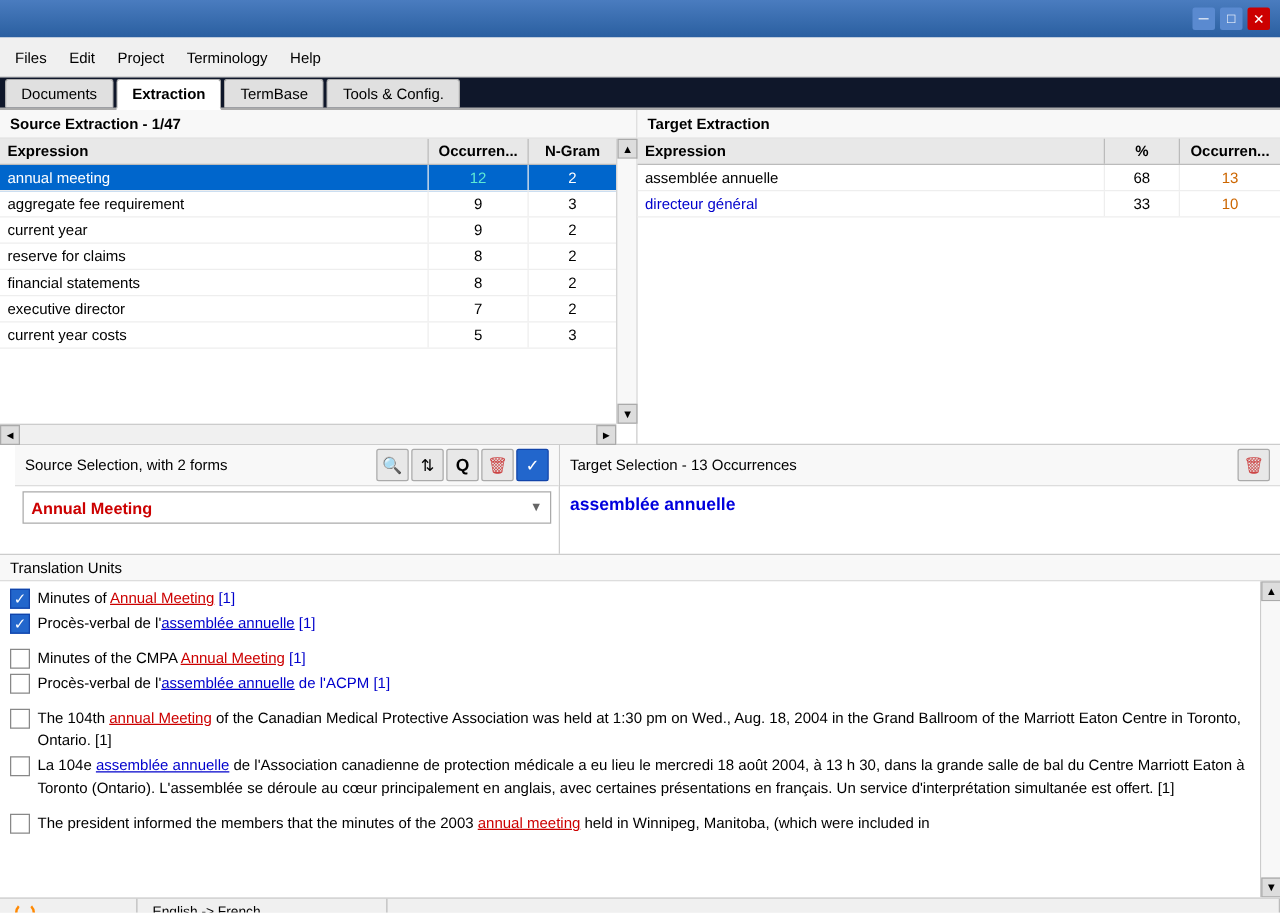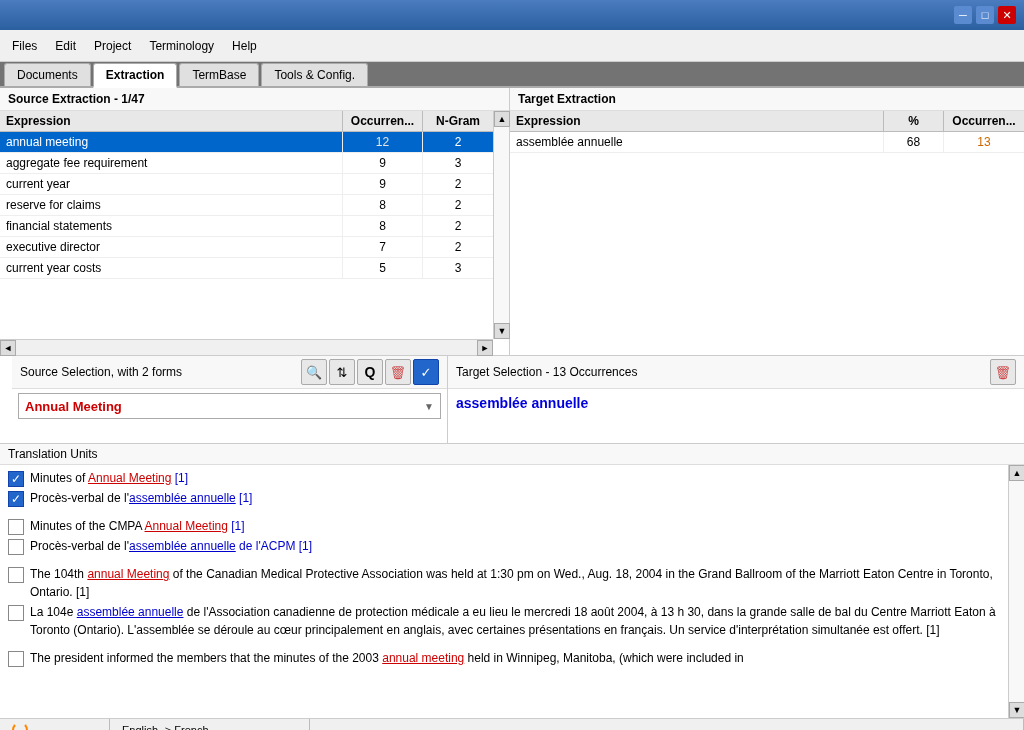--- a/index.html
+++ b/index.html
@@ -37,21 +37,21 @@
       gap: 2px;
     }
     .menu-item {
       padding: 2px 8px;
       cursor: pointer;
       font-size: 12px;
     }
 
     
     .tab-bar {
-      background: #737373;
+      background: #0f172a;
       border-bottom: 2px solid #ababab;
       height: 26px;
       display: flex;
       align-items: flex-end;
       padding: 0 4px;
     }
     .tab {
       padding: 4px 12px;
       border: 1px solid #ababab;
       border-bottom: none;
@@ -118,21 +118,21 @@
 
     .table-row {
       display: flex;
       border-bottom: 1px solid #eee;
       cursor: pointer;
     }
     .table-row.selected { background: #0066cc; color: white; }
     .table-row .col-expression { flex: 1; padding: 3px 6px; border-right: 1px solid #eee; overflow: hidden; white-space: nowrap; }
     .table-row .col-occur { width: 80px; padding: 3px 6px; border-right: 1px solid #eee; text-align: center; }
     .table-row .col-ngram { width: 70px; padding: 3px 6px; text-align: center; }
-    .table-row.selected .col-occur { color: #e5e5e5; }
+    .table-row.selected .col-occur { color: #5eead4; }
 
     
     .source-table-wrap {
       display: flex;
       flex: 1;
       flex-direction: column;
       position: relative;
     }
 
     
@@ -410,20 +410,25 @@
         <div class="col-expr">Expression</div>
         <div class="col-pct">%</div>
         <div class="col-occ">Occurren...</div>
       </div>
       <div>
 
       <div class="target-row">
       <div class="col-expr" style="color:#000000">assemblée annuelle</div>
       <div class="col-pct">68</div>
       <div class="col-occ">13</div>
+    </div>
+          <div class="target-row">
+      <div class="col-expr" style="color:#0000cc">directeur général</div>
+      <div class="col-pct">33</div>
+      <div class="col-occ">10</div>
     </div>
         </div>
     </div>
 
   </div>
 
   <div class="selection-area">
 
     <div class="source-selection">
       <div class="selection-header">

